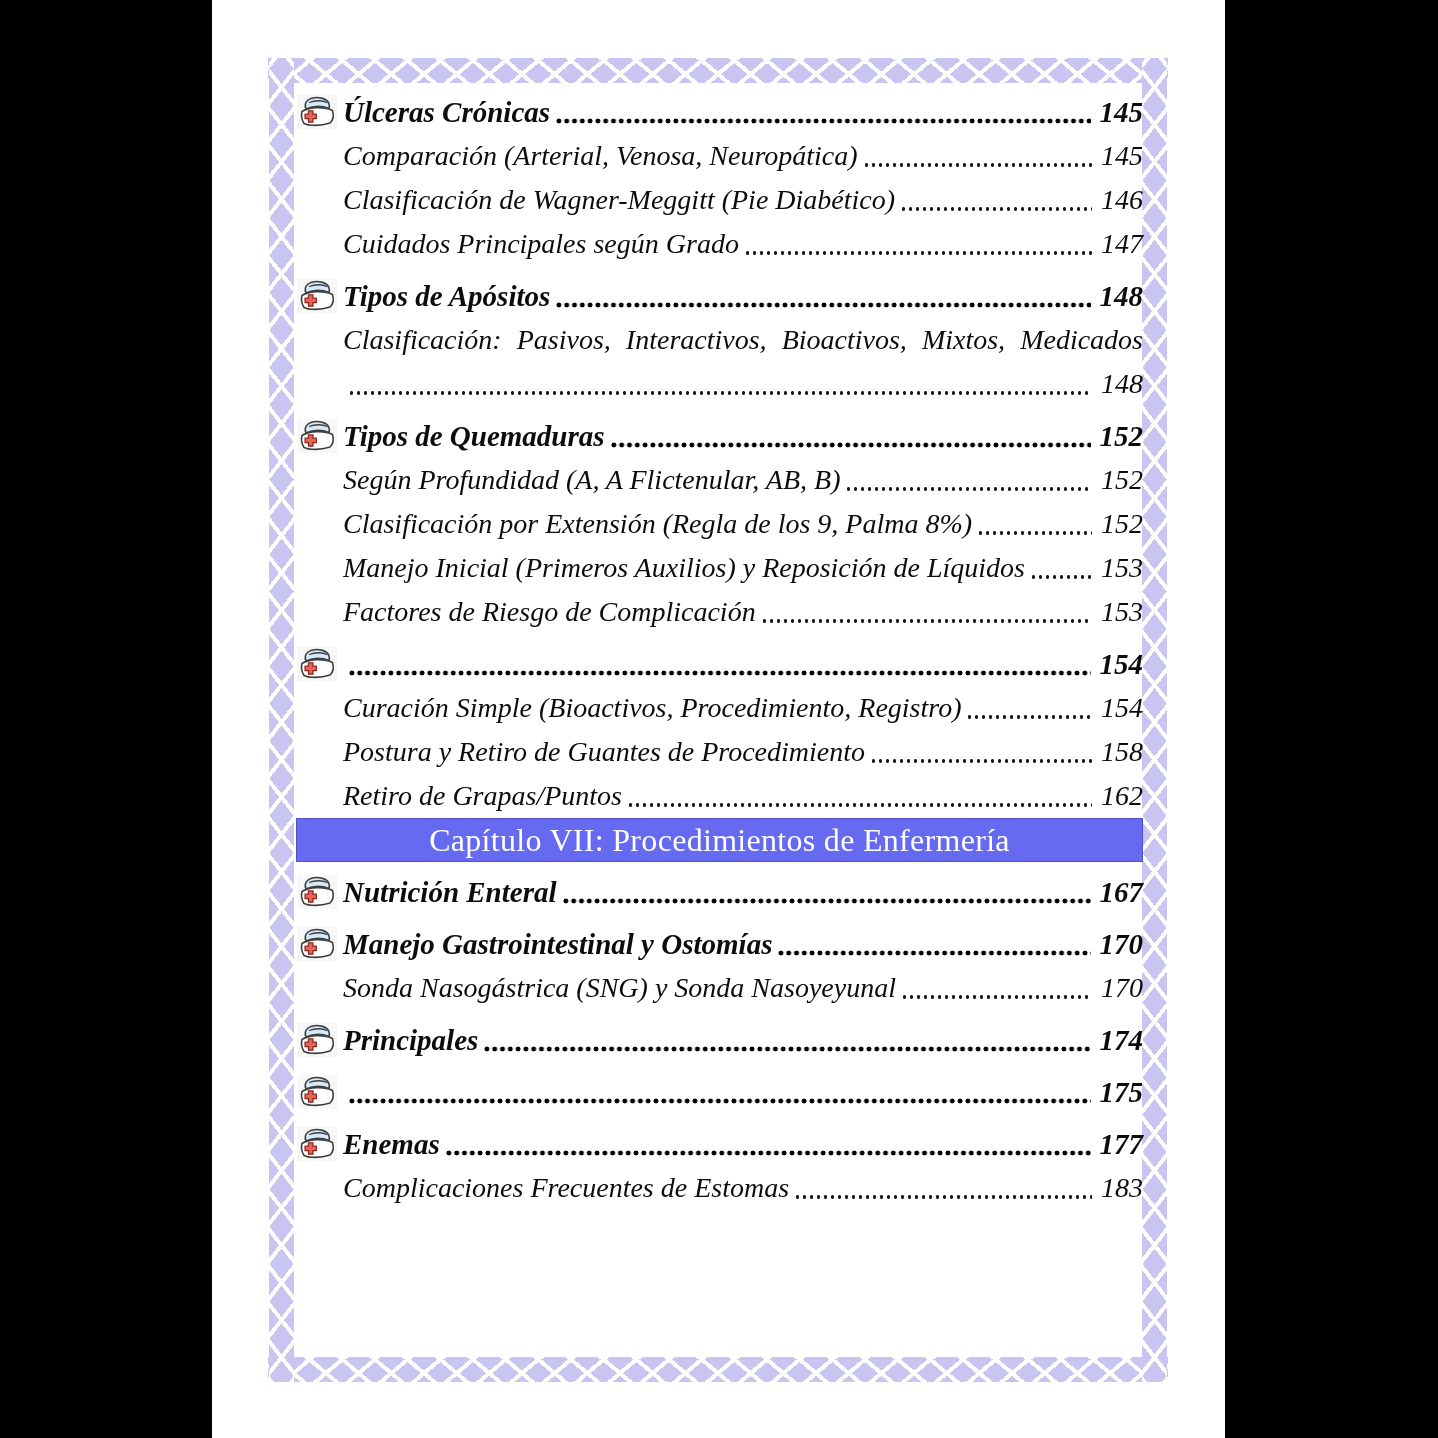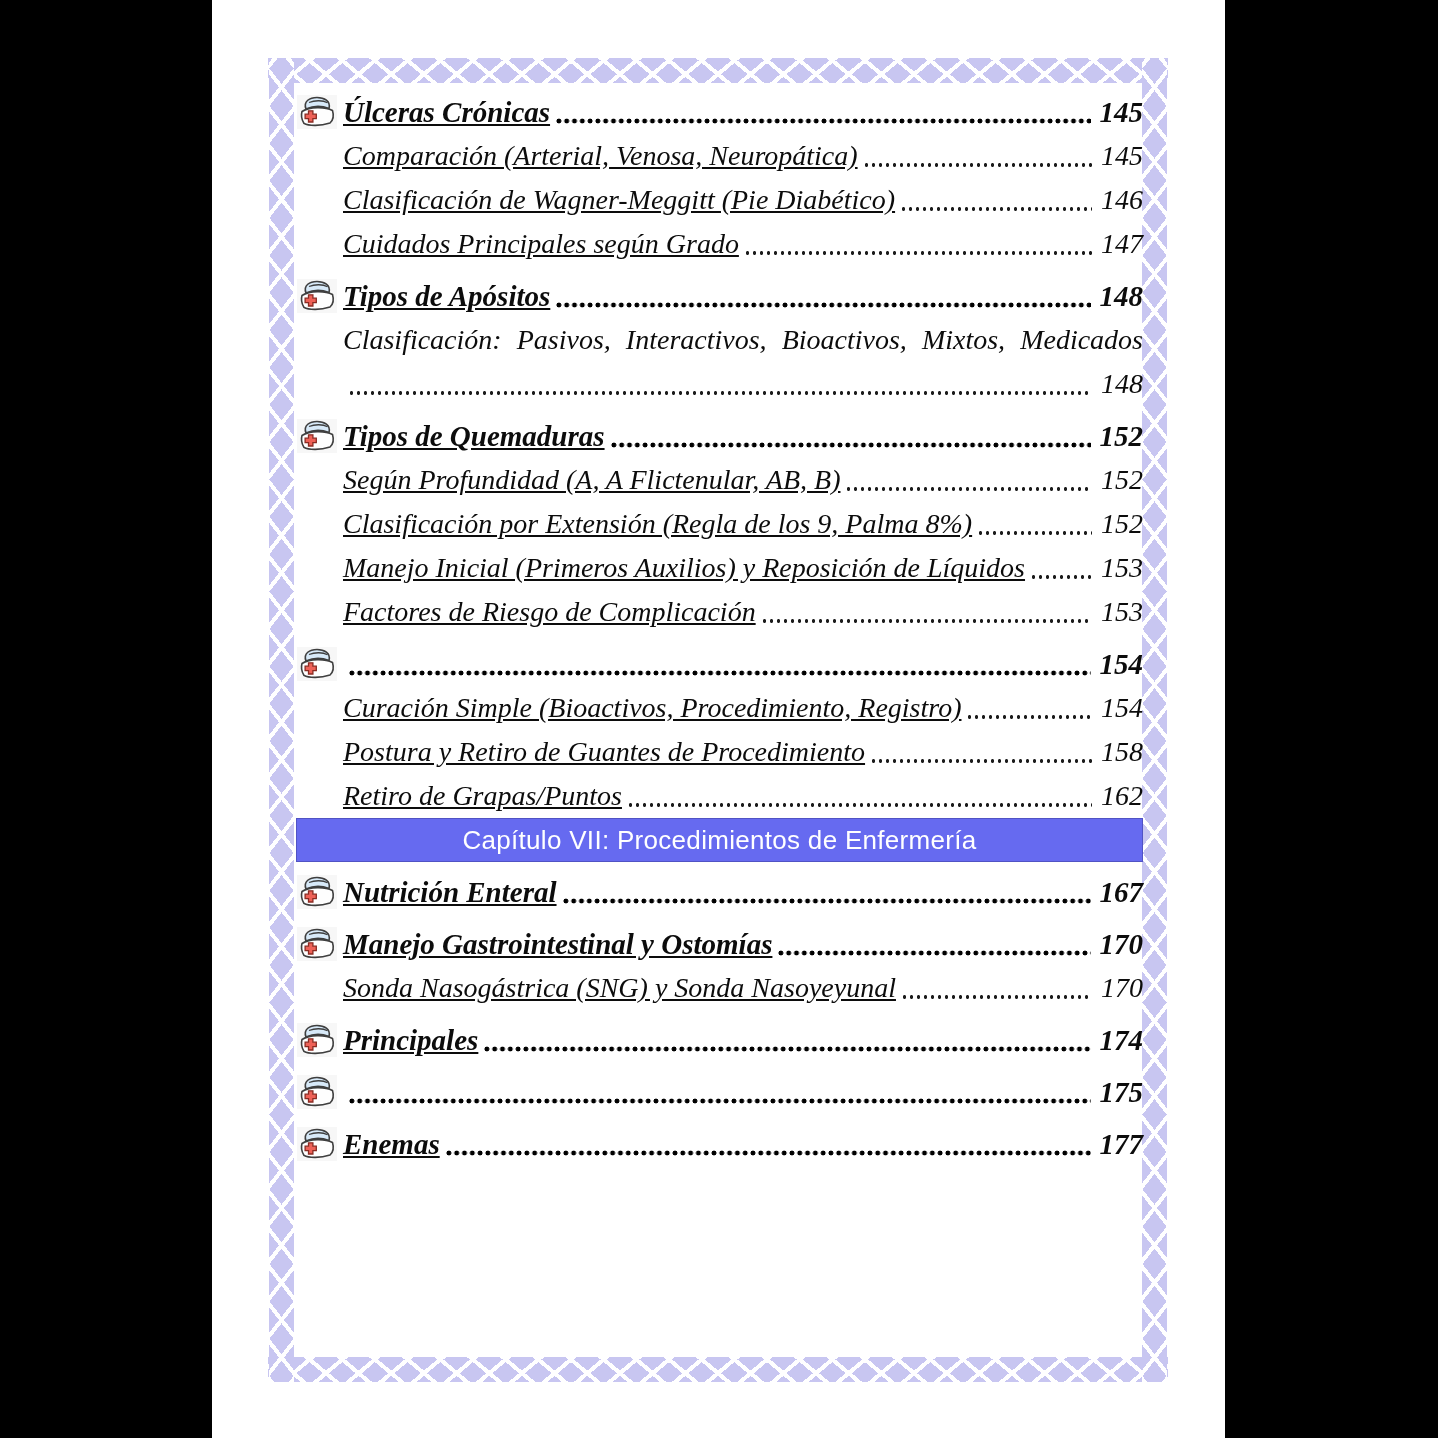--- a/index.html
+++ b/index.html
@@ -34,21 +34,21 @@
 
   .row { position:relative; display:flex; padding-left:47px; height:44px; }
   .row.main { margin-top:8px; }
   .toc > .row:first-child { margin-top:0; }
 
   .label, .pagenum, .wline1, .wlabel {
     font-style:italic; font-size:28px; line-height:44px;
     font-family:"Liberation Serif", serif;
   }
   .row.main .label, .row.main .pagenum { font-weight:bold; font-size:29px; }
-  .label  { white-space:nowrap;text-decoration:underline; }
+  .label  { white-space:nowrap; }
   .pagenum { margin-left:5px; white-space:nowrap; }
 
   .leader {
     flex:1; height:10px; align-self:flex-end; margin:0 4px 8px 5px;
     background-repeat:repeat-x; background-position:left bottom;
   }
   .row.main .leader, .row.main2 .leader {
     background-image:radial-gradient(circle at 3.9px 5px, #000 2.2px, transparent 2.7px);
     background-size:7.8px 10px;
   }
@@ -57,22 +57,22 @@
     background-size:7px 10px;
   }
 
   .row.wrap { display:block; height:88px; }
   .wline1 { height:44px; text-align:justify; text-align-last:justify; overflow:hidden; }
   .wline2 { display:flex; height:44px; }
 
   .row.chapter {
     display:block; padding:0; margin:0; height:42px;
     line-height:43px; text-align:center; color:#fff;
-    font-family:Liberation Sans, sans-serif; font-weight:400;
-    font-size:26px; letter-spacing:0.3px;
+    font-family:Liberation Serif, serif; font-weight:400;
+    font-size:32px; letter-spacing:0.3px;
     border:1px solid #5153c4;
   }
 
   .cap-icon {
     position:absolute; left:1px; top:5px; width:40px; height:34px;
     background:#f7f7f7;
   }
   .cap-icon svg { display:block; width:100%; height:100%; }
 </style>
 </head>
@@ -256,15 +256,20 @@
               <path d="M9 14 C6 6 13 2.5 20 2.5 C27 2.5 34 6 32 13.5 C24 10.5 17 10.5 9 14 Z" fill="#d7e9f8" stroke="#3f3f3f" stroke-width="1.6"></path>
               <path d="M12 7.5 C18 5 26 5.2 30.5 7.8" fill="none" stroke="#3f3f3f" stroke-width="1.3"></path>
               <path d="M5 16.5 C13 11.5 28 11.5 35.5 15.5 C37 20.5 35.8 25.5 33 28 C22.5 31.5 11.5 30.8 6.8 28.2 C4.6 24.4 4 20 5 16.5 Z" fill="#fefefe" stroke="#3f3f3f" stroke-width="1.6"></path>
               <path d="M11.5 15.8 h4.4 v3.4 h3.4 v4.4 h-3.4 v3.4 h-4.4 v-3.4 h-3.4 v-4.4 h3.4 Z" fill="#ee6157" stroke="#8a2b22" stroke-width="1.3"></path>
             </svg>
           </span>
           <span class="label">Enemas</span>
           <span class="leader"></span>
           <span class="pagenum">177</span>
         </div>
+        <div class="row sub">
+          <span class="label">Complicaciones Frecuentes de Estomas</span>
+          <span class="leader"></span>
+          <span class="pagenum">183</span>
+        </div>
       </div>
   </div>
 </div>
 
 </body></html>

